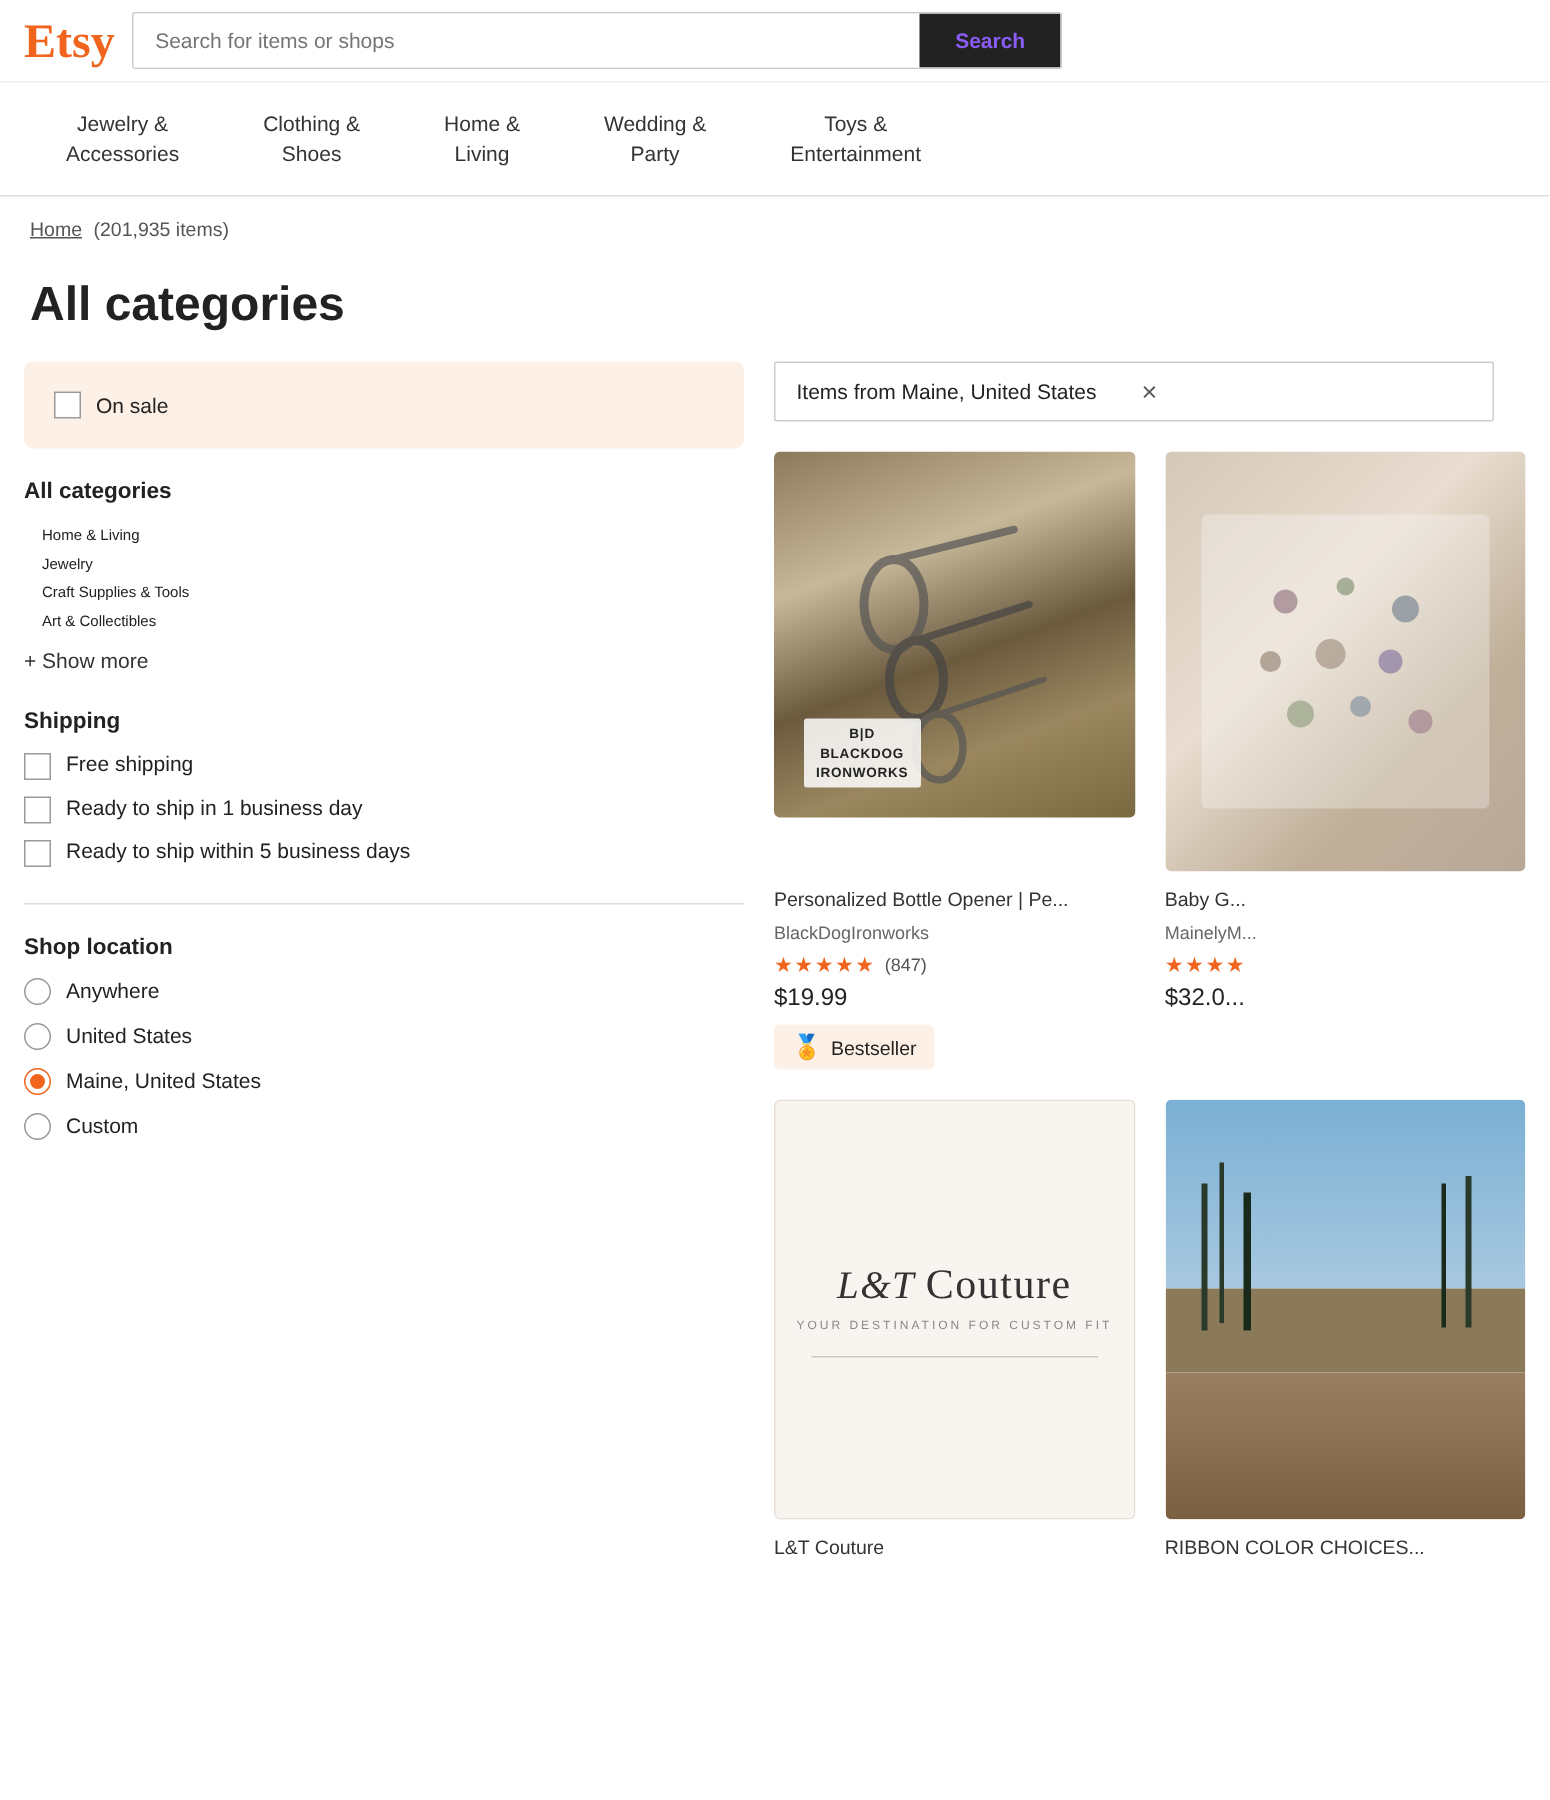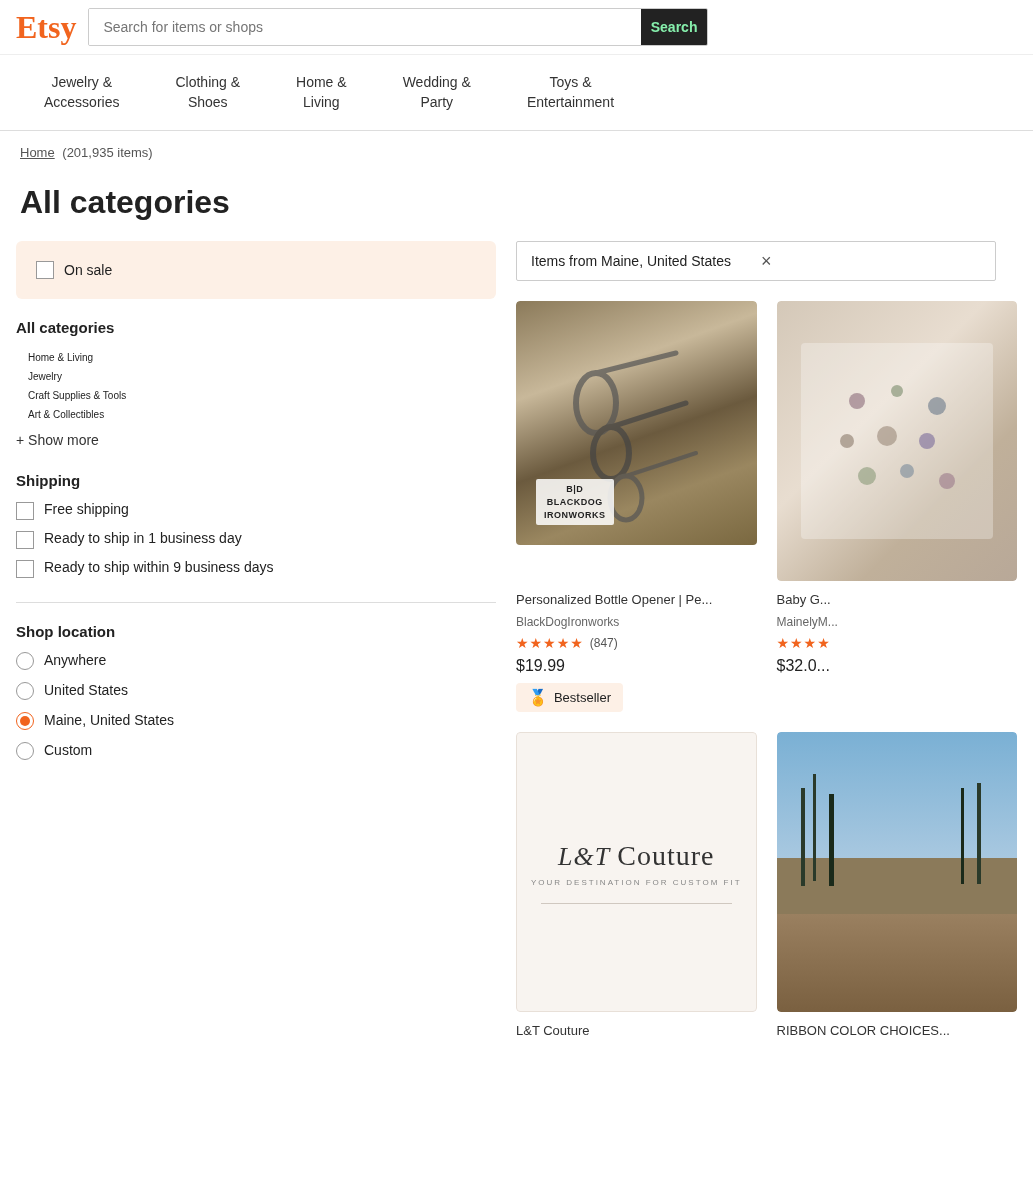--- a/index.html
+++ b/index.html
@@ -3,21 +3,21 @@
   <meta charset="utf-8">
   <style>
     * { box-sizing: border-box; margin: 0; padding: 0; }
     body { font-family: -apple-system, BlinkMacSystemFont, 'Segoe UI', sans-serif; background: #fff; color: #222; font-size: 14px; }
 
     
     .header { display: flex; align-items: center; padding: 8px 16px; border-bottom: 1px solid #eee; background: #fff; gap: 12px; }
     .logo { font-size: 32px; font-weight: bold; color: #f1641e; font-family: Liberation Serif, serif; flex-shrink: 0; }
     .search-bar { display: flex; flex: 1; max-width: 620px; border: 1px solid #ccc; border-radius: 2px; overflow: hidden; }
     .search-input { flex: 1; border: none; outline: none; padding: 10px 14px; font-size: 14px; color: #999; }
-    .search-button { background: #222; color: #86efac; border: none; padding: 10px 10px; font-size: 14px; font-weight: 600; cursor: pointer; }
+    .search-button { background: #222; color: #8b5cf6; border: none; padding: 10px 24px; font-size: 14px; font-weight: 600; cursor: pointer; }
 
     
     .nav { display: flex; border-bottom: 1px solid #ddd; padding: 0 16px; }
     .nav-item { padding: 18px 28px; text-align: center; font-size: 14px; color: #333; cursor: pointer; line-height: 1.4; white-space: nowrap; }
 
     
     .breadcrumb { padding: 14px 20px; font-size: 13px; color: #555; }
     .breadcrumb a { color: #555; text-decoration: underline; cursor: pointer; }
     .breadcrumb span { margin-left: 4px; }
 
@@ -129,21 +129,21 @@
       <div class="shipping-row">
         <div class="checkbox-square"></div>
         <span>Free shipping</span>
       </div>
       <div class="shipping-row">
         <div class="checkbox-square"></div>
         <span>Ready to ship in 1 business day</span>
       </div>
       <div class="shipping-row">
         <div class="checkbox-square"></div>
-        <span>Ready to ship within 9 business days</span>
+        <span>Ready to ship within 5 business days</span>
       </div>
     </div>
 
     <hr class="divider">
 
     <div class="filter-section">
       <div class="filter-title">Shop location</div>
       <div class="radio-row">
         <div class="radio-circle"></div>
         <span>Anywhere</span>

